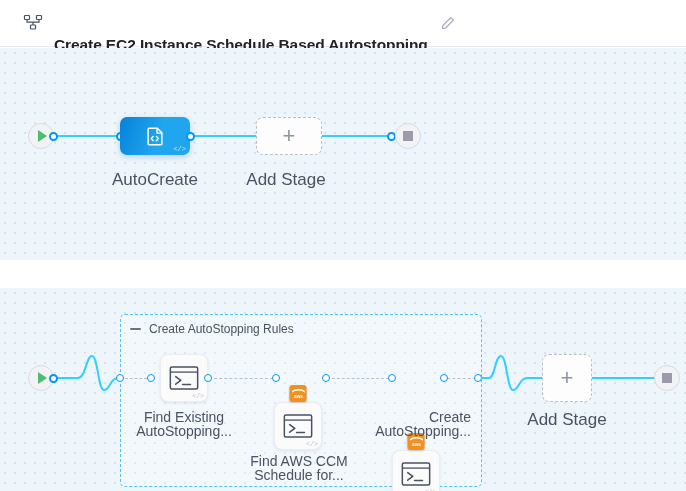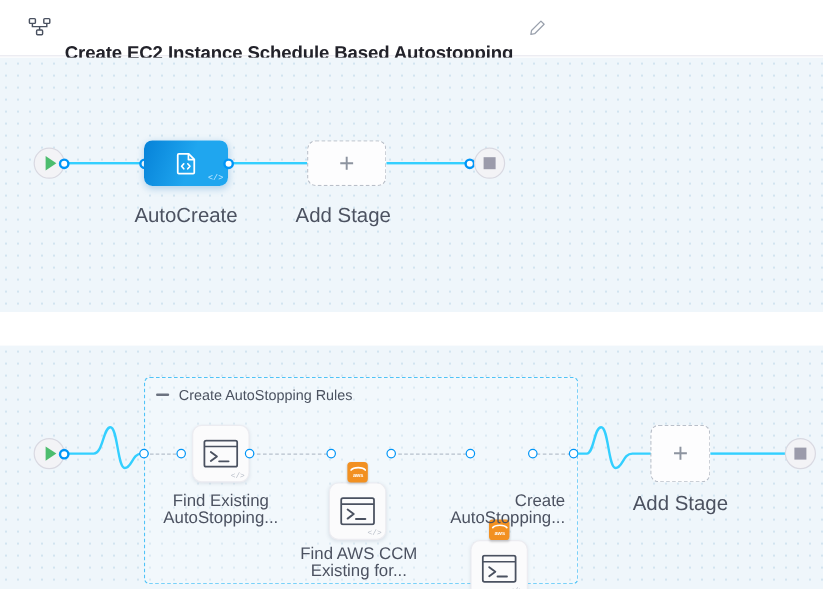--- a/index.html
+++ b/index.html
@@ -233,21 +233,21 @@
         <rect x="1.2" y="1.2" width="29.6" height="23.6" rx="1.6" fill="none" stroke="#4a5160" stroke-width="1.6"></rect>
         <line x1="1.2" y1="6.6" x2="30.8" y2="6.6" stroke="#4a5160" stroke-width="1.4"></line>
         <path d="M7 11.5 L12.5 15.6 L7 19.7" fill="none" stroke="#4a5160" stroke-width="1.7" stroke-linecap="round" stroke-linejoin="round"></path>
         <line x1="14.5" y1="20" x2="23" y2="20" stroke="#4a5160" stroke-width="1.7" stroke-linecap="round"></line>
       </svg>
       <span class="corner-code">&lt;/&gt;</span>
     </div>
     <div class="abs port sm" style="left:322px; top:86px;"></div>
     <div class="step-label" style="left:244px; top:122px;margin-top:44px;">
       <div>Find AWS CCM</div>
-      <div>Existing for...</div>
+      <div>Schedule for...</div>
     </div>
 
     <div class="abs port sm" style="left:388px; top:86px;"></div>
     <div class="abs step-node" style="left:392px; top:66px;">
       <div class="aws-badge">
         <svg width="14" height="13" viewBox="0 0 16 15">
           <path d="M1.2 5.4 C3.6 2.4 12.4 2.4 14.8 5.4" fill="none" stroke="#ffffff" stroke-width="1.6" stroke-linecap="round"></path>
           <text x="8" y="12.4" font-size="5.4" fill="#ffffff" text-anchor="middle" font-family="Liberation Sans, sans-serif" font-weight="bold">aws</text>
         </svg>
       </div>

